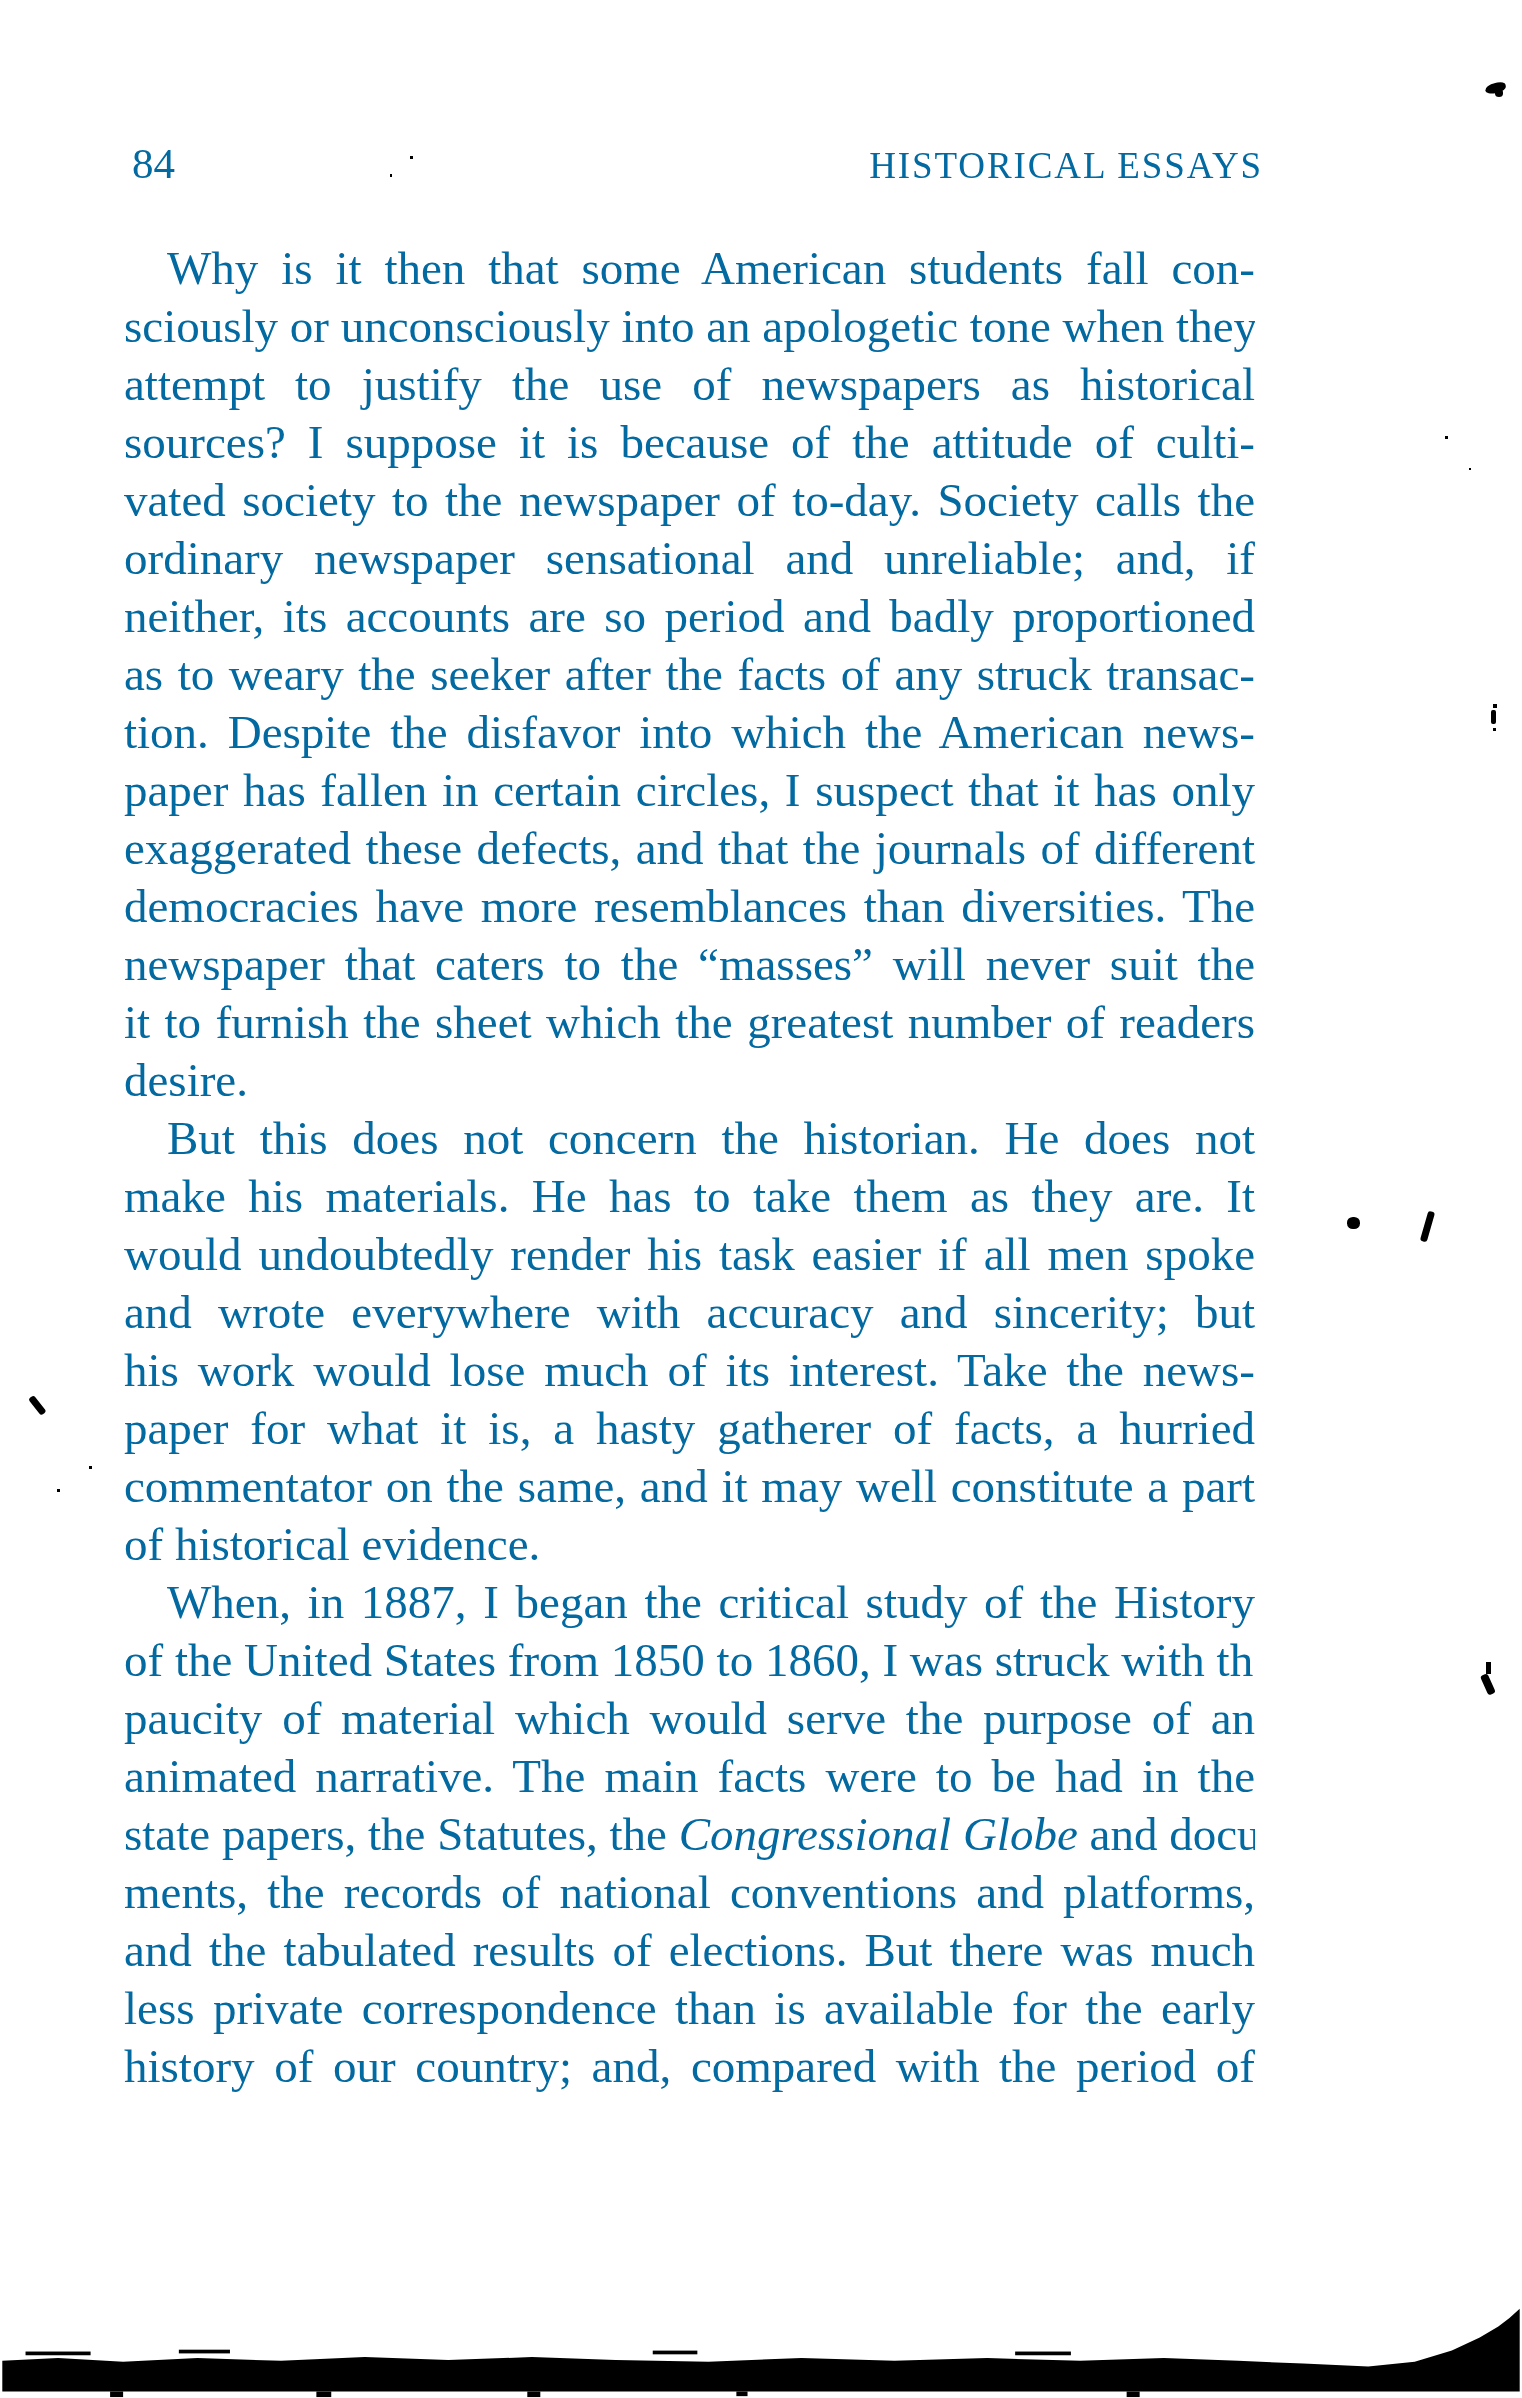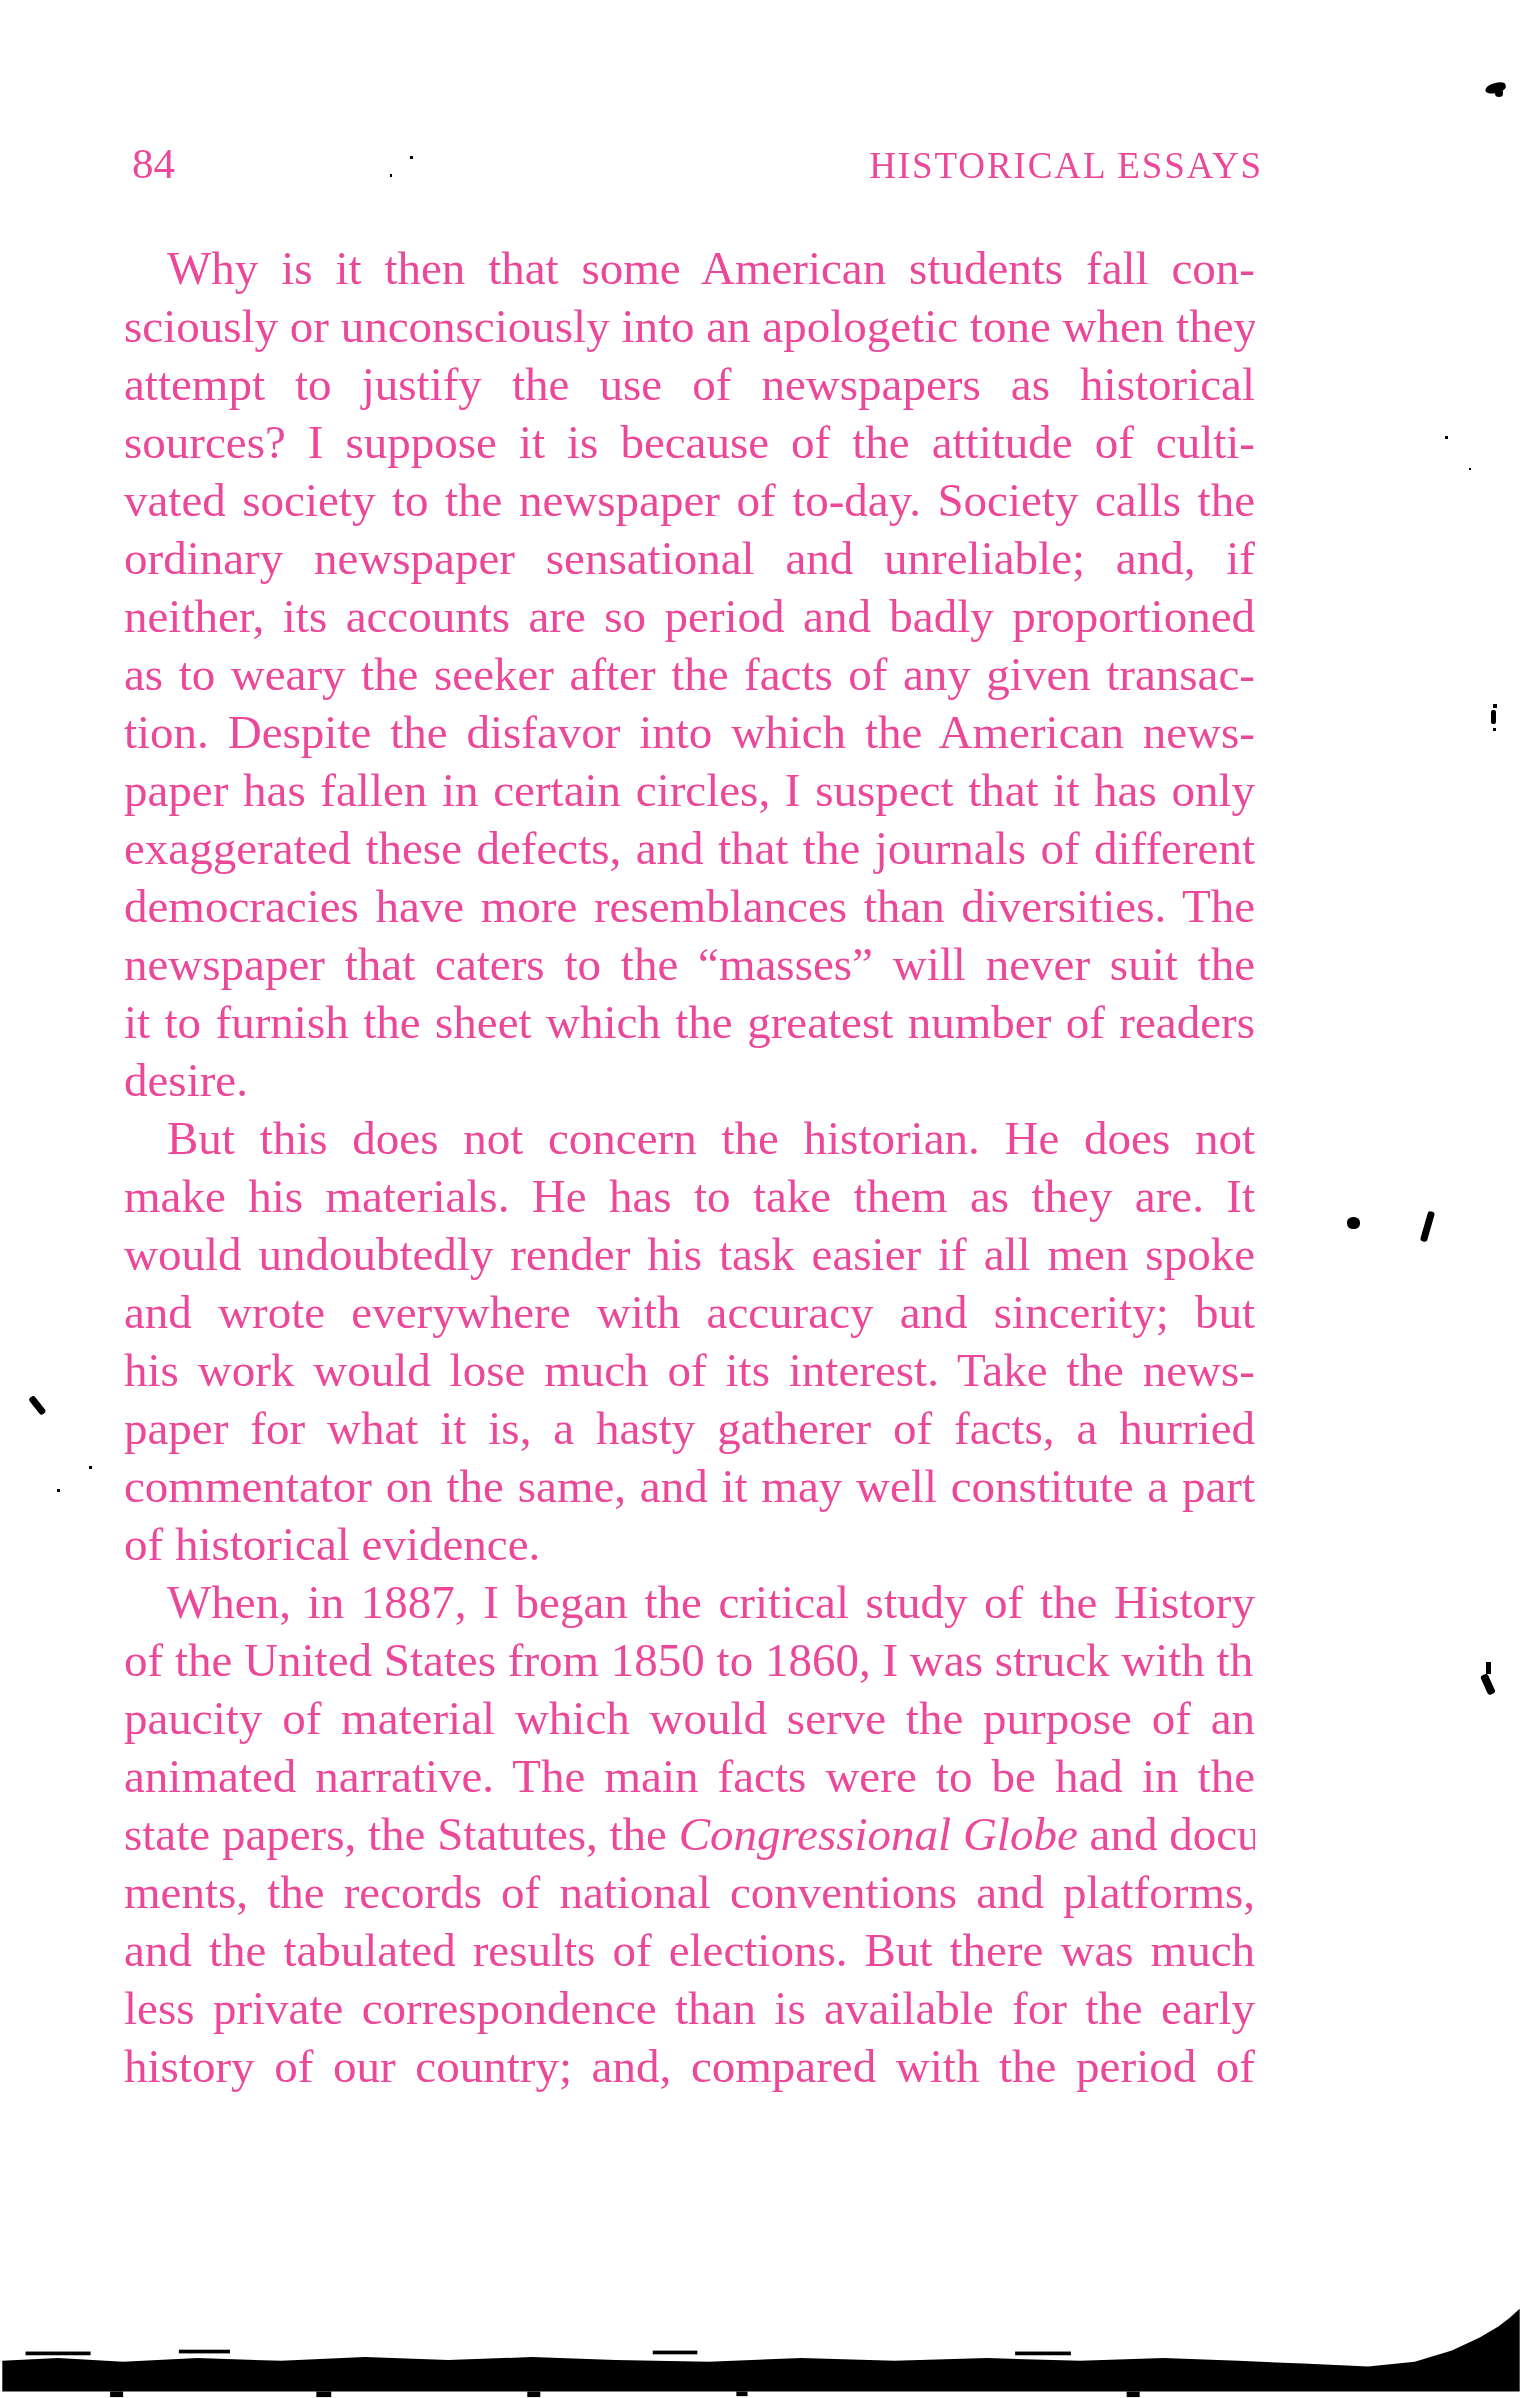--- a/index.html
+++ b/index.html
@@ -2,21 +2,21 @@
 <html style="font-size:15px"><head>
 <meta charset="utf-8">
 <style>
   html,body{margin:0;padding:0;background:#e8e8e8;}
   .page{
     position:relative;
     width:1522px;height:2399px;
     background:#ffffff;
     overflow:hidden;
     font-family:"Liberation Serif","DejaVu Serif",serif;
-    color:#ec4899;
+    color:#0369a1;
   }
   .pageno{
     position:absolute;left:132px;top:142px;
     font-size:43px;line-height:1;
   }
   .running-head{
     position:absolute;left:132px;top:147px;width:1131px;
     text-align:right;font-size:37px;line-height:1;letter-spacing:1.9px;
   }
   .body-text{
@@ -60,21 +60,21 @@
   <div class="running-head">HISTORICAL ESSAYS</div>
 
   <div class="body-text">
     <div class="line indent">Why is it then that some American students fall con-</div>
     <div class="line">sciously or unconsciously into an apologetic tone when they</div>
     <div class="line">attempt to justify the use of newspapers as historical</div>
     <div class="line">sources?  I suppose it is because of the attitude of culti-</div>
     <div class="line">vated society to the newspaper of to-day.  Society calls the</div>
     <div class="line">ordinary newspaper sensational and unreliable; and, if</div>
     <div class="line">neither, its accounts are so period and badly proportioned</div>
-    <div class="line">as to weary the seeker after the facts of any given transac-</div>
+    <div class="line">as to weary the seeker after the facts of any struck transac-</div>
     <div class="line">tion.  Despite the disfavor into which the American news-</div>
     <div class="line">paper has fallen in certain circles, I suspect that it has only</div>
     <div class="line">exaggerated these defects, and that the journals of different</div>
     <div class="line">democracies have more resemblances than diversities.  The</div>
     <div class="line">newspaper that caters to the “masses” will never suit the</div>
     <div class="line">it to furnish the sheet which the greatest number of readers</div>
     <div class="line pend">desire.</div>
     <div class="line indent">But this does not concern the historian.  He does not</div>
     <div class="line">make his materials.  He has to take them as they are.  It</div>
     <div class="line">would undoubtedly render his task easier if all men spoke</div>

